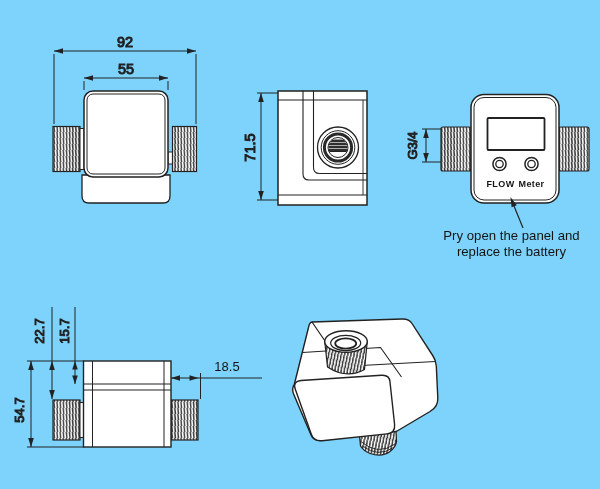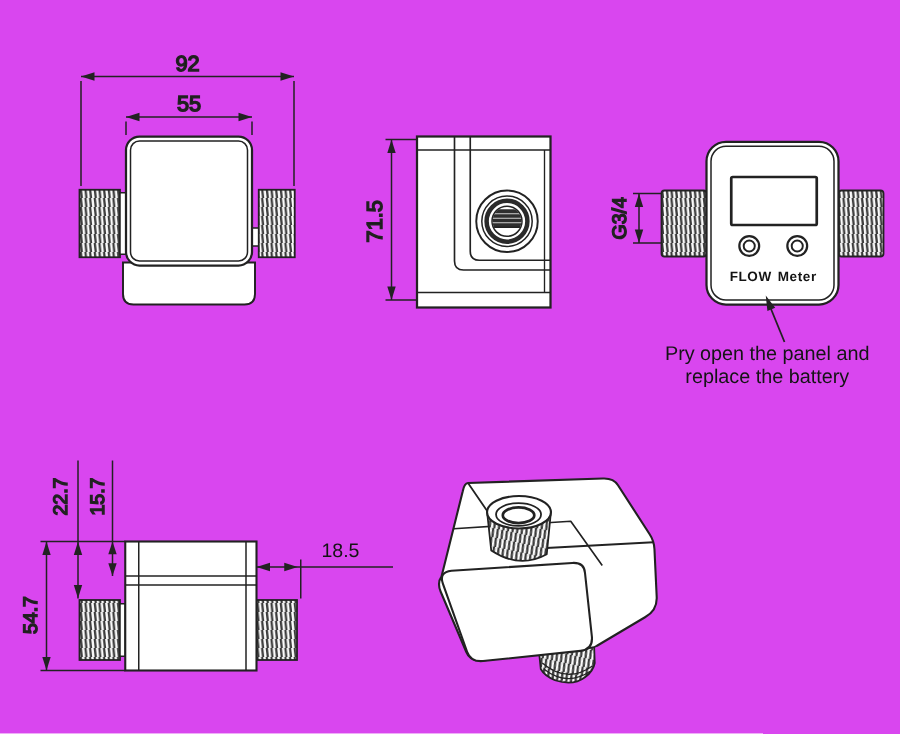--- a/index.html
+++ b/index.html
@@ -1,16 +1,16 @@
 <!DOCTYPE html>
 <html><head>
 <meta charset="utf-8">
 <style>
   html,body{margin:0;padding:0;background:#ffffff;}
-  .canvas{position:relative;width:600px;height:489px;background:#d946ef;overflow:hidden;
+  .canvas{position:relative;width:600px;height:489px;background:#7dd3fc;overflow:hidden;
           font-family:"Liberation Sans",sans-serif;text-decoration:underline;}
   svg{display:block;}
   text{fill:#141414;font-family:"Liberation Sans",sans-serif;}
   .dim{font-size:14.5px;}
   .dimsm{font-size:13px;}
   .note{font-size:13.2px;}
   .flow{font-size:9px;font-weight:bold;letter-spacing:.4px;}
 </style>
 </head>
 <body>

